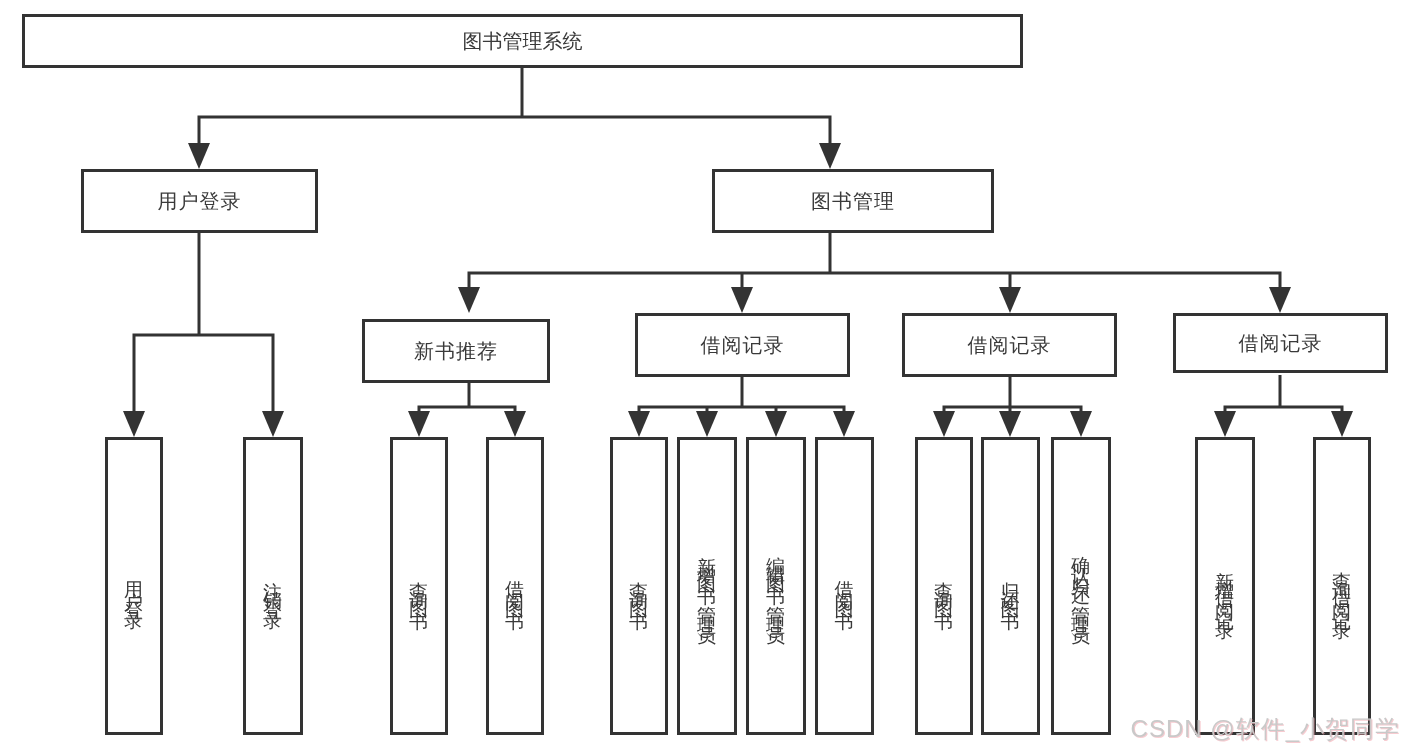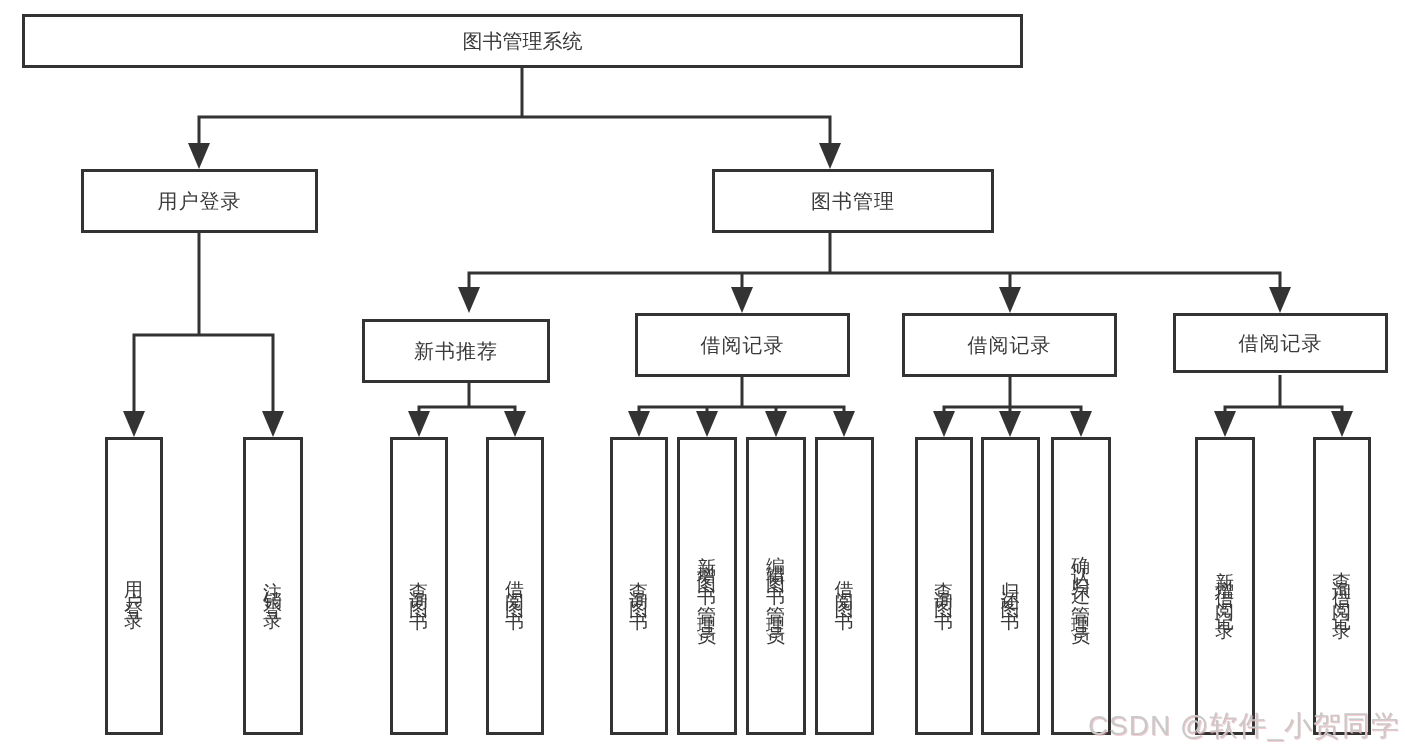--- a/index.html
+++ b/index.html
@@ -36,21 +36,21 @@
     writing-mode: vertical-rl;
     text-orientation: mixed;
     letter-spacing: 10px;
     line-height: 1;
     white-space: nowrap;
   }
   .watermark {
     position: absolute;
     right: 5px;
     bottom: 2px;
-    font-size: 28px;
+    font-size: 24px;
     color: #c9c9c9;
     text-shadow: 1px 1px 0 rgba(240, 160, 170, 0.55);
     letter-spacing: 1px;
     pointer-events: none;
   }
 </style>
 </head>
 <body>
 
 <div class="canvas">

